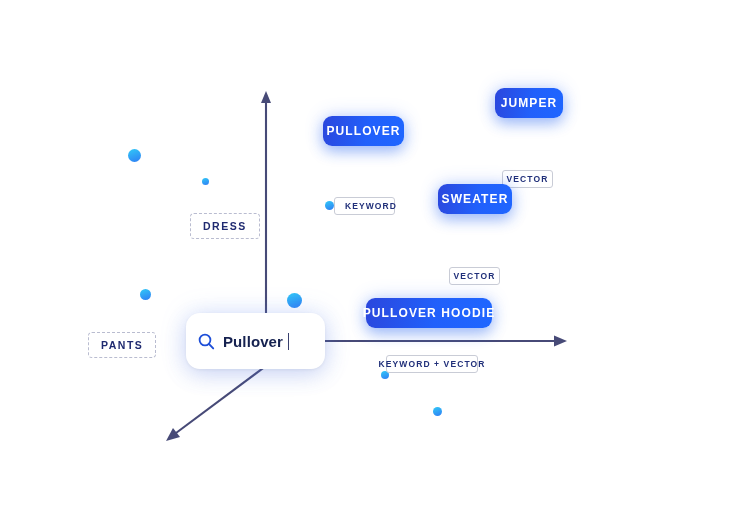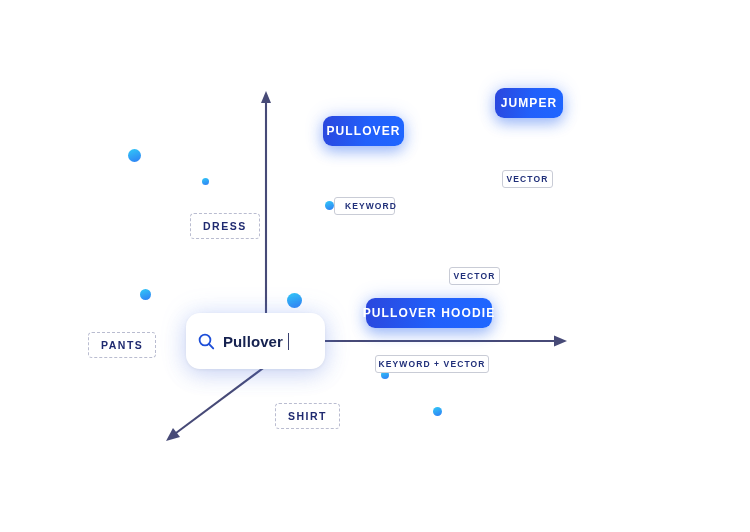--- a/index.html
+++ b/index.html
@@ -156,32 +156,32 @@
   <div class="dot" style="left:127.5px; top:148.5px; width:13px; height:13px;"></div>
   <div class="dot" style="left:201.5px; top:177.5px; width:7px; height:7px;"></div>
   <div class="dot" style="left:324.5px; top:200.5px; width:9px; height:9px;"></div>
   <div class="dot" style="left:139.5px; top:288.5px; width:11px; height:11px;"></div>
   <div class="dot" style="left:286.5px; top:292.5px; width:15px; height:15px;"></div>
   <div class="dot" style="left:381px; top:371px; width:8px; height:8px;"></div>
   <div class="dot" style="left:432.5px; top:406.5px; width:9px; height:9px;"></div>
 
   <div class="chip" style="left:190px; top:213px;">DRESS</div>
   <div class="chip" style="left:88px; top:332px;">PANTS</div>
-  <div class="chip" style="left:275px; top:403px;">SHIRT</div>
 
   <div class="pill" style="left:323px; top:116px; width:81px;">PULLOVER</div>
   <div class="tag" style="left:334px; top:149px; width:61px;padding-left:22px;">KEYWORD</div>
 
   <div class="pill" style="left:495px; top:88px; width:68px;">JUMPER</div>
   <div class="tag" style="left:502px; top:122px; width:51px;">VECTOR</div>
 
+  <div class="pill" style="left:438px; top:184px; width:74px;">SWEATER</div>
   <div class="tag" style="left:449px; top:219px; width:51px;">VECTOR</div>
 
   <div class="pill" style="left:366px; top:271px; width:126px;margin-top:27px;">PULLOVER HOODIE</div>
-  <div class="tag" style="left:375px; top:307px; width:114px;">KEYWORD + VECTOR</div>
+  <div class="tag" style="left:386px; top:307px; width:92px;">KEYWORD + VECTOR</div>
 
   <div id="search-box">
     <span class="mag">
       <svg viewBox="0 0 17 17" width="17" height="17">
         <circle cx="7" cy="7" r="5.4" fill="none" stroke="#1d4ed8" stroke-width="1.8"></circle>
         <line x1="10.9" y1="10.9" x2="15.2" y2="15.4" stroke="#1d4ed8" stroke-width="1.9" stroke-linecap="round"></line>
       </svg>
     </span>
     <span class="query">Pullover</span>
     <span class="caret"></span>

